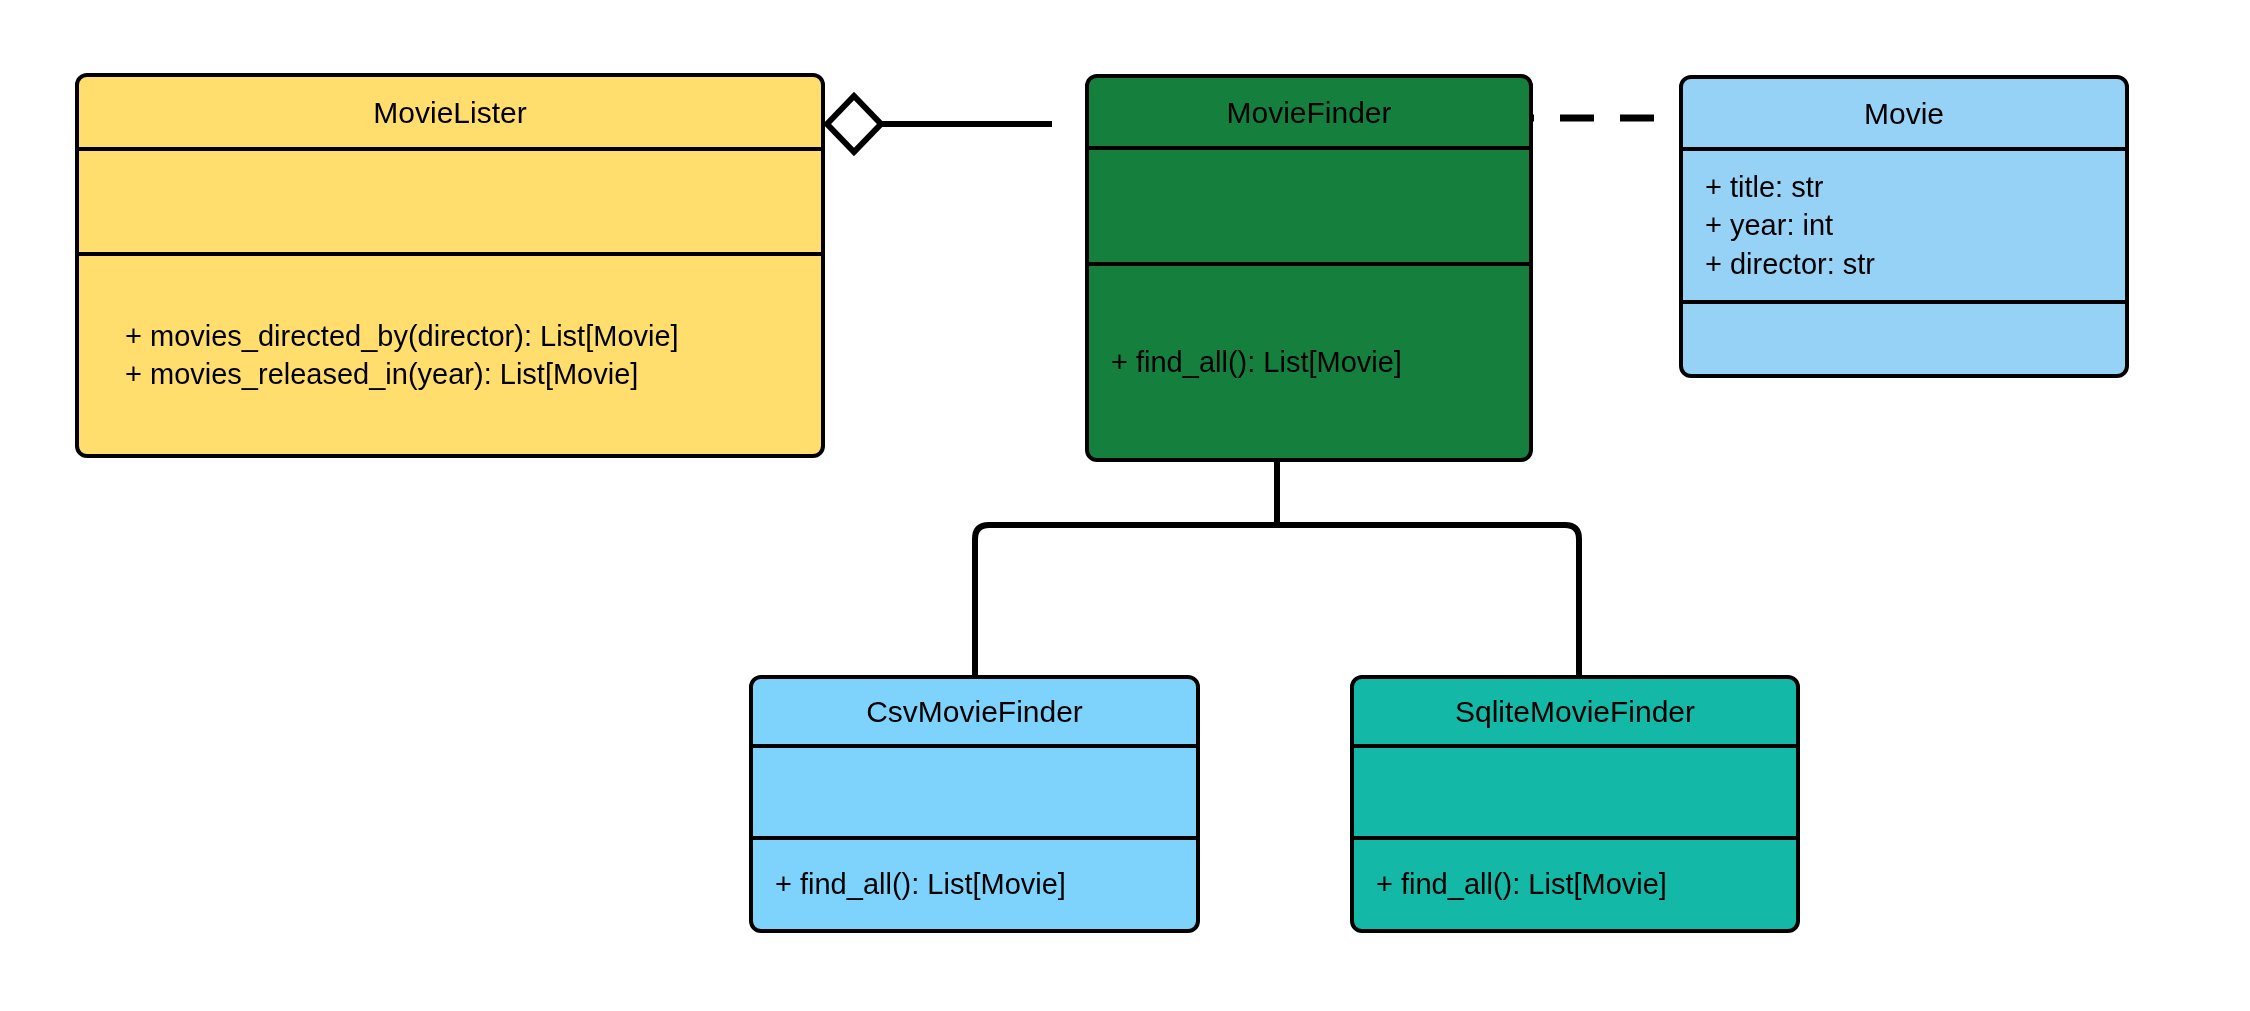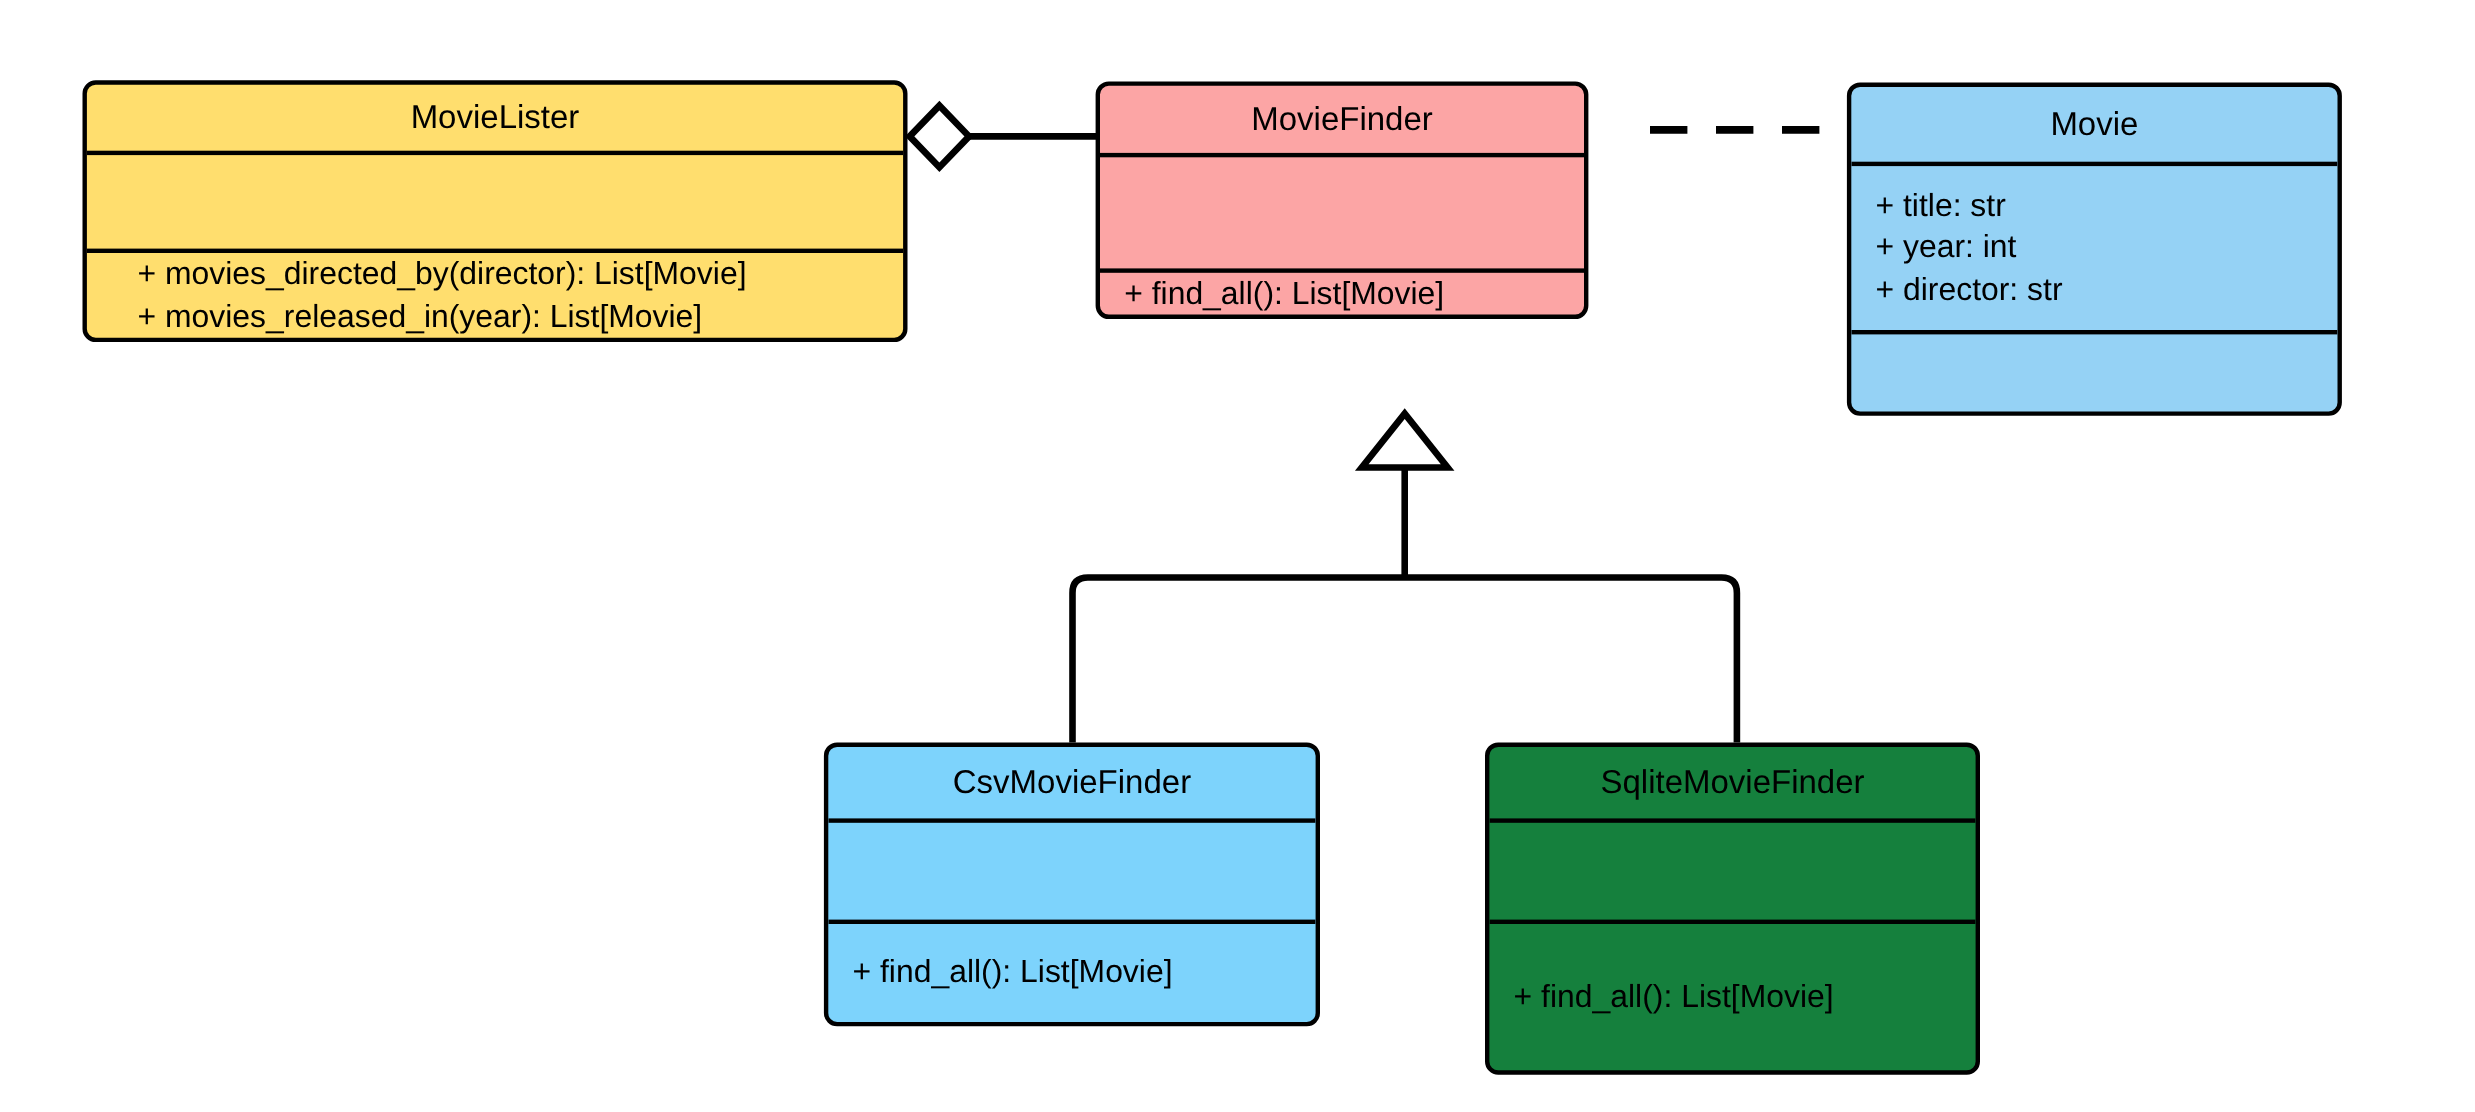--- a/index.html
+++ b/index.html
@@ -89,34 +89,34 @@
     <g>
 
       <line x1="1277" y1="425" x2="1277" y2="525" stroke="#000000" stroke-width="6"></line>
 
       <path d="M 975 675 L 975 539 Q 975 525 989 525 L 1565 525 Q 1579 525 1579 539 L 1579 675" fill="none" stroke="#000000" stroke-width="6" stroke-linecap="butt"></path>
 
       <polygon points="1277,376 1316,425 1238,425" fill="#ffffff" stroke="#000000" stroke-width="6" stroke-linejoin="miter"></polygon>
     </g>
   </svg>
 
-  <div class="uml-class" style="left:75px; top:73px; width:750px; height:238px; background:#FFDE6E;">
+  <div class="uml-class" style="left:75px; top:73px; width:750px; height:385px; background:#FFDE6E;">
     <div class="compartment name-cmp" style="height:70px;">
       <div class="class-name">MovieLister</div>
     </div>
     <div class="compartment divided" style="height:105px;"></div>
     <div class="compartment divided" style="flex:1 1 auto;padding-left:24px;">
       <div class="members-list">
         <div class="member">+ movies_directed_by(director): List[Movie]</div>
         <div class="member">+ movies_released_in(year): List[Movie]</div>
       </div>
     </div>
   </div>
 
-  <div class="uml-class" style="left:996px; top:74px; width:448px; height:216px; background:#fca5a5;">
+  <div class="uml-class" style="left:1085px; top:74px; width:448px; height:388px; background:#15803d;">
     <div class="compartment name-cmp" style="height:68px;">
       <div class="class-name">MovieFinder</div>
     </div>
     <div class="compartment divided" style="height:116px;"></div>
     <div class="compartment divided" style="flex:1 1 auto;">
       <div class="members-list">
         <div class="member">+ find_all(): List[Movie]</div>
       </div>
     </div>
   </div>
@@ -140,21 +140,21 @@
       <div class="class-name">CsvMovieFinder</div>
     </div>
     <div class="compartment divided" style="height:92px;"></div>
     <div class="compartment divided" style="flex:1 1 auto;">
       <div class="members-list">
         <div class="member">+ find_all(): List[Movie]</div>
       </div>
     </div>
   </div>
 
-  <div class="uml-class" style="left:1350px; top:675px; width:450px; height:302px; background:#15803d;">
+  <div class="uml-class" style="left:1350px; top:675px; width:450px; height:258px; background:#14b8a6;">
     <div class="compartment name-cmp" style="height:65px;">
       <div class="class-name">SqliteMovieFinder</div>
     </div>
     <div class="compartment divided" style="height:92px;"></div>
     <div class="compartment divided" style="flex:1 1 auto;">
       <div class="members-list">
         <div class="member">+ find_all(): List[Movie]</div>
       </div>
     </div>
   </div>

